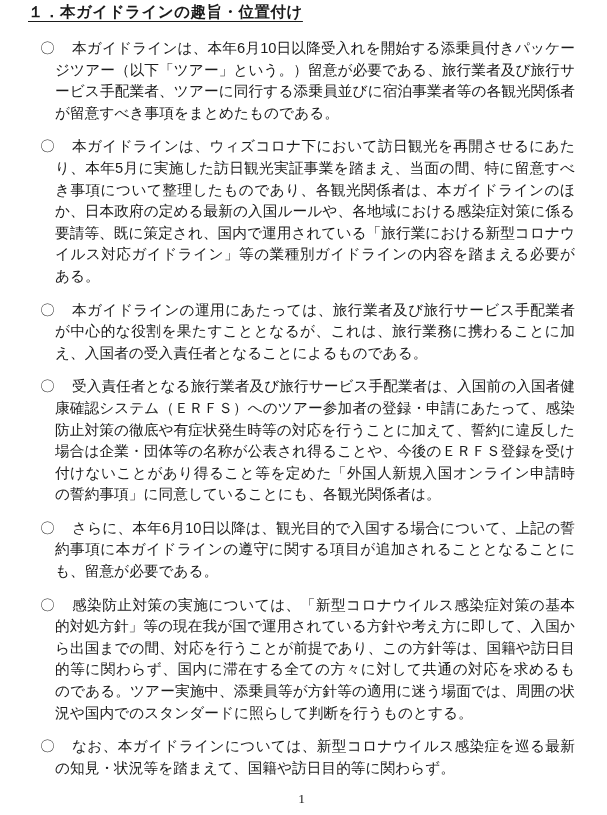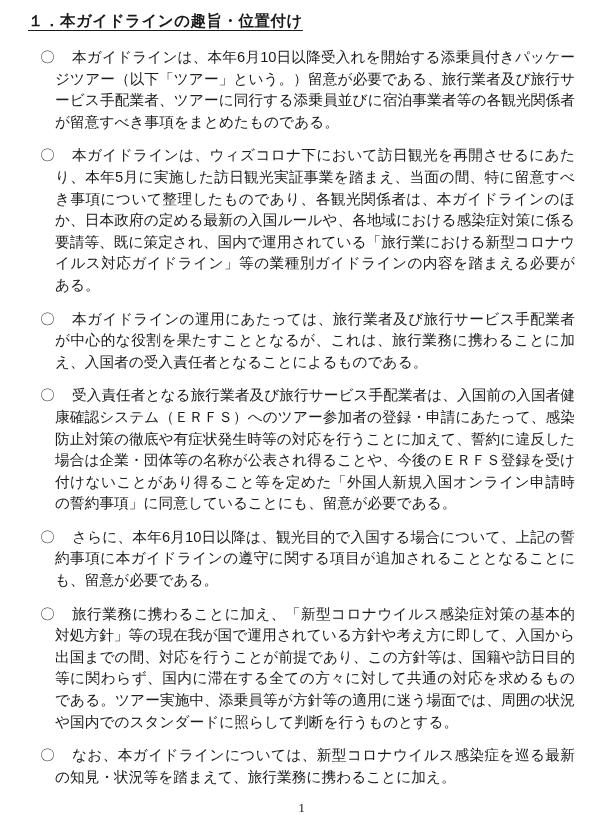--- a/index.html
+++ b/index.html
@@ -5,21 +5,21 @@
   html, body {
     margin: 0;
     padding: 0;
     background: #ffffff;
   }
   .page {
     box-sizing: border-box;
     width: 607px;
     height: 815px;
     margin: 0;
-    padding: 11px 32px 14px 28px;
+    padding: 2px 32px 14px 28px;
     background: #ffffff;
     color: #1b1b1b;
     font-family: "Liberation Sans", "DejaVu Sans", sans-serif;
     display: flex;
     flex-direction: column;
     overflow: hidden;
     justify-content: space-between;
   }
   .doc-title {
     margin: 0 0 15px 0;
@@ -72,33 +72,33 @@
     <span class="ptext">本ガイドラインは、ウィズコロナ下において訪日観光を再開させるにあたり、本年5月に実施した訪日観光実証事業を踏まえ、当面の間、特に留意すべき事項について整理したものであり、各観光関係者は、本ガイドラインのほか、日本政府の定める最新の入国ルールや、各地域における感染症対策に係る要請等、既に策定され、国内で運用されている「旅行業における新型コロナウイルス対応ガイドライン」等の業種別ガイドラインの内容を踏まえる必要がある。</span>
   </div>
 
   <div class="para">
     <span class="bullet">〇</span>
     <span class="ptext">本ガイドラインの運用にあたっては、旅行業者及び旅行サービス手配業者が中心的な役割を果たすこととなるが、これは、旅行業務に携わることに加え、入国者の受入責任者となることによるものである。</span>
   </div>
 
   <div class="para">
     <span class="bullet">〇</span>
-    <span class="ptext">受入責任者となる旅行業者及び旅行サービス手配業者は、入国前の入国者健康確認システム（ＥＲＦＳ）へのツアー参加者の登録・申請にあたって、感染防止対策の徹底や有症状発生時等の対応を行うことに加えて、誓約に違反した場合は企業・団体等の名称が公表され得ることや、今後のＥＲＦＳ登録を受け付けないことがあり得ること等を定めた「外国人新規入国オンライン申請時の誓約事項」に同意していることにも、留意が必要である。</span>
+    <span class="ptext">受入責任者となる旅行業者及び旅行サービス手配業者は、入国前の入国者健康確認システム（ＥＲＦＳ）へのツアー参加者の登録・申請にあたって、感染防止対策の徹底や有症状発生時等の対応を行うことに加えて、誓約に違反した場合は企業・団体等の名称が公表され得ることや、今後のＥＲＦＳ登録を受け付けないことがあり得ること等を定めた「外国人新規入国オンライン申請時の誓約事項」に同意していることにも、各観光関係者は。</span>
   </div>
 
   <div class="para">
     <span class="bullet">〇</span>
     <span class="ptext">さらに、本年6月10日以降は、観光目的で入国する場合について、上記の誓約事項に本ガイドラインの遵守に関する項目が追加されることとなることにも、留意が必要である。</span>
   </div>
 
   <div class="para">
     <span class="bullet">〇</span>
-    <span class="ptext">旅行業務に携わることに加え、「新型コロナウイルス感染症対策の基本的対処方針」等の現在我が国で運用されている方針や考え方に即して、入国から出国までの間、対応を行うことが前提であり、この方針等は、国籍や訪日目的等に関わらず、国内に滞在する全ての方々に対して共通の対応を求めるものである。ツアー実施中、添乗員等が方針等の適用に迷う場面では、周囲の状況や国内でのスタンダードに照らして判断を行うものとする。</span>
+    <span class="ptext">感染防止対策の実施については、「新型コロナウイルス感染症対策の基本的対処方針」等の現在我が国で運用されている方針や考え方に即して、入国から出国までの間、対応を行うことが前提であり、この方針等は、国籍や訪日目的等に関わらず、国内に滞在する全ての方々に対して共通の対応を求めるものである。ツアー実施中、添乗員等が方針等の適用に迷う場面では、周囲の状況や国内でのスタンダードに照らして判断を行うものとする。</span>
   </div>
 
   <div class="para">
     <span class="bullet">〇</span>
-    <span class="ptext">なお、本ガイドラインについては、新型コロナウイルス感染症を巡る最新の知見・状況等を踏まえて、旅行業務に携わることに加え。</span>
+    <span class="ptext">なお、本ガイドラインについては、新型コロナウイルス感染症を巡る最新の知見・状況等を踏まえて、国籍や訪日目的等に関わらず。</span>
   </div>
 
   <div class="page-number">1</div>
 
 </div>
 
 </body></html>

